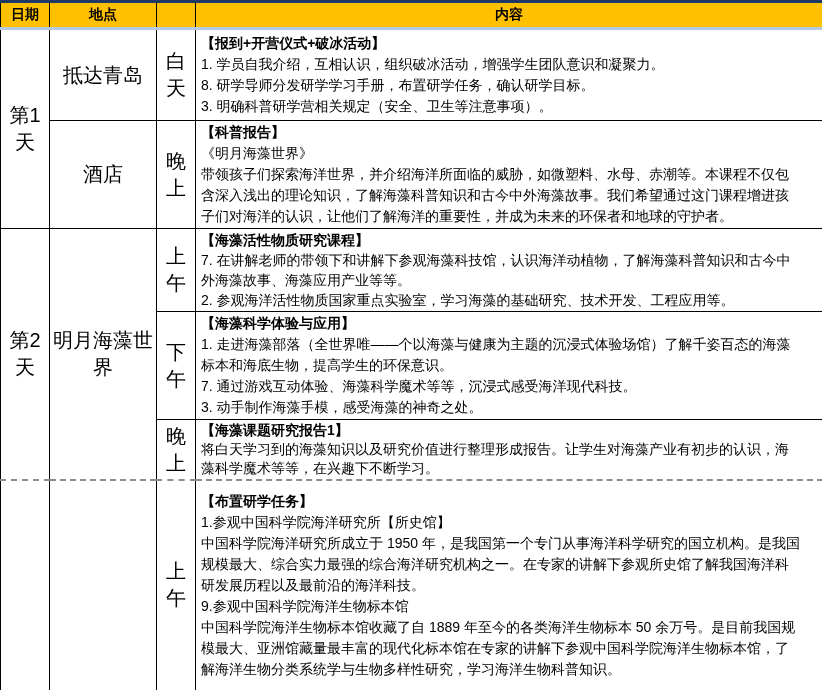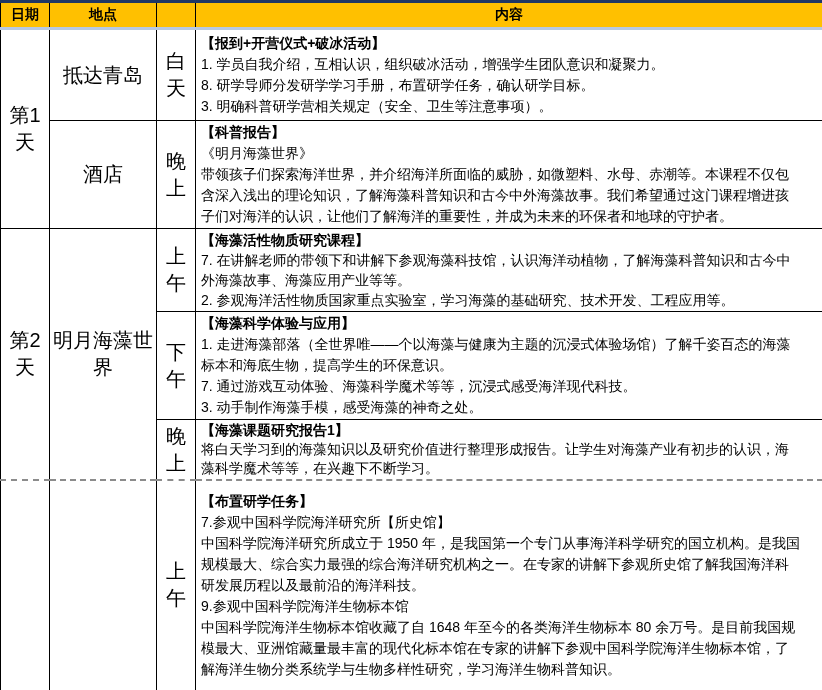--- a/index.html
+++ b/index.html
@@ -124,22 +124,22 @@
         <div>将白天学习到的海藻知识以及研究价值进行整理形成报告。让学生对海藻产业有初步的认识，海藻科学魔术等等，在兴趣下不断学习。</div>
       </td>
     </tr>
 
     <tr class="r-f">
       <td class="c-day"></td>
       <td class="c-loc"></td>
       <td class="c-time">上午</td>
       <td class="c-content">
         <div class="t">【布置研学任务】</div>
-        <div>7.参观中国科学院海洋研究所【所史馆】</div>
+        <div>1.参观中国科学院海洋研究所【所史馆】</div>
         <div>中国科学院海洋研究所成立于 1950 年，是我国第一个专门从事海洋科学研究的国立机构。是我国规模最大、综合实力最强的综合海洋研究机构之一。在专家的讲解下参观所史馆了解我国海洋科研发展历程以及最前沿的海洋科技。</div>
         <div>9.参观中国科学院海洋生物标本馆</div>
-        <div>中国科学院海洋生物标本馆收藏了自 1648 年至今的各类海洋生物标本 80 余万号。是目前我国规模最大、亚洲馆藏量最丰富的现代化标本馆在专家的讲解下参观中国科学院海洋生物标本馆，了解海洋生物分类系统学与生物多样性研究，学习海洋生物科普知识。</div>
+        <div>中国科学院海洋生物标本馆收藏了自 1889 年至今的各类海洋生物标本 50 余万号。是目前我国规模最大、亚洲馆藏量最丰富的现代化标本馆在专家的讲解下参观中国科学院海洋生物标本馆，了解海洋生物分类系统学与生物多样性研究，学习海洋生物科普知识。</div>
       </td>
     </tr>
 
   </tbody>
     </table>
 </div>
 
 </body></html>

